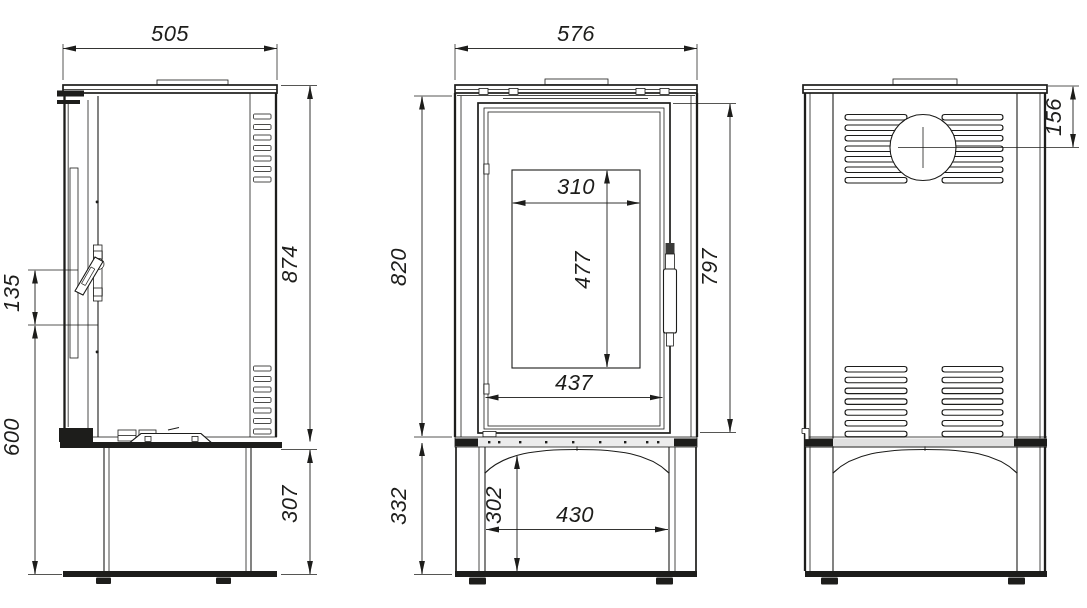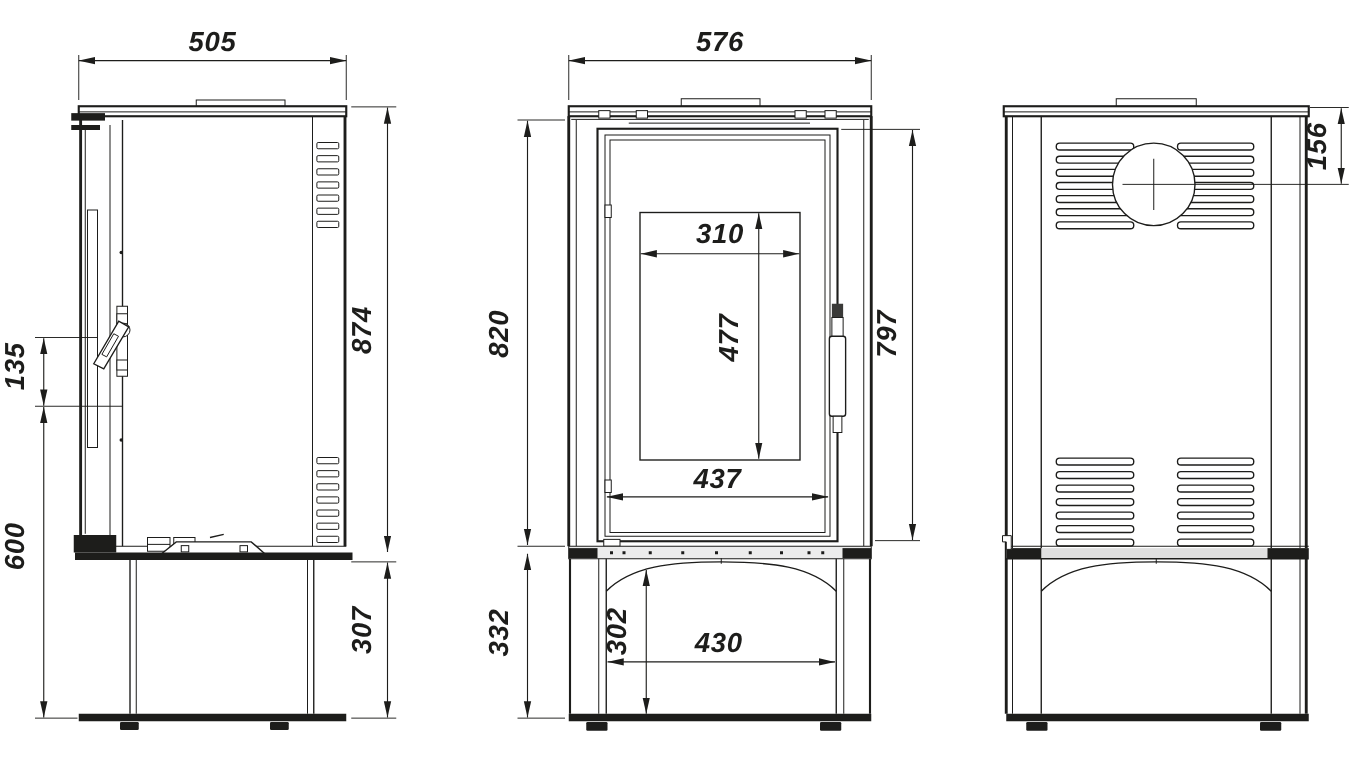--- a/index.html
+++ b/index.html
@@ -1,17 +1,17 @@
 <!DOCTYPE html>
 <html><head>
 <meta charset="utf-8">
 <style>
   html,body{margin:0;padding:0;background:#ffffff;}
   .wrap{width:1087px;height:608px;position:relative;background:#ffffff;overflow:hidden;
-        font-family:"Liberation Sans",sans-serif;font-weight:bold;}
+        font-family:"Liberation Sans",sans-serif;}
   svg{display:block;}
   .s08{stroke:#1d1d1b;stroke-width:0.8;fill:none;}
   .s1 {stroke:#1d1d1b;stroke-width:1.1;fill:none;}
   .s15{stroke:#1d1d1b;stroke-width:1.7;fill:none;}
   .s2 {stroke:#1d1d1b;stroke-width:2.3;fill:none;}
   .wf {fill:#ffffff;stroke:#1d1d1b;}
   .dk {fill:#1d1d1b;stroke:none;}
   .gband{fill:#ececec;stroke:#1d1d1b;stroke-width:0.8;}
   .gband2{fill:#e0e0e0;stroke:none;}
   .ext{stroke:#1d1d1b;stroke-width:0.75;fill:none;}

